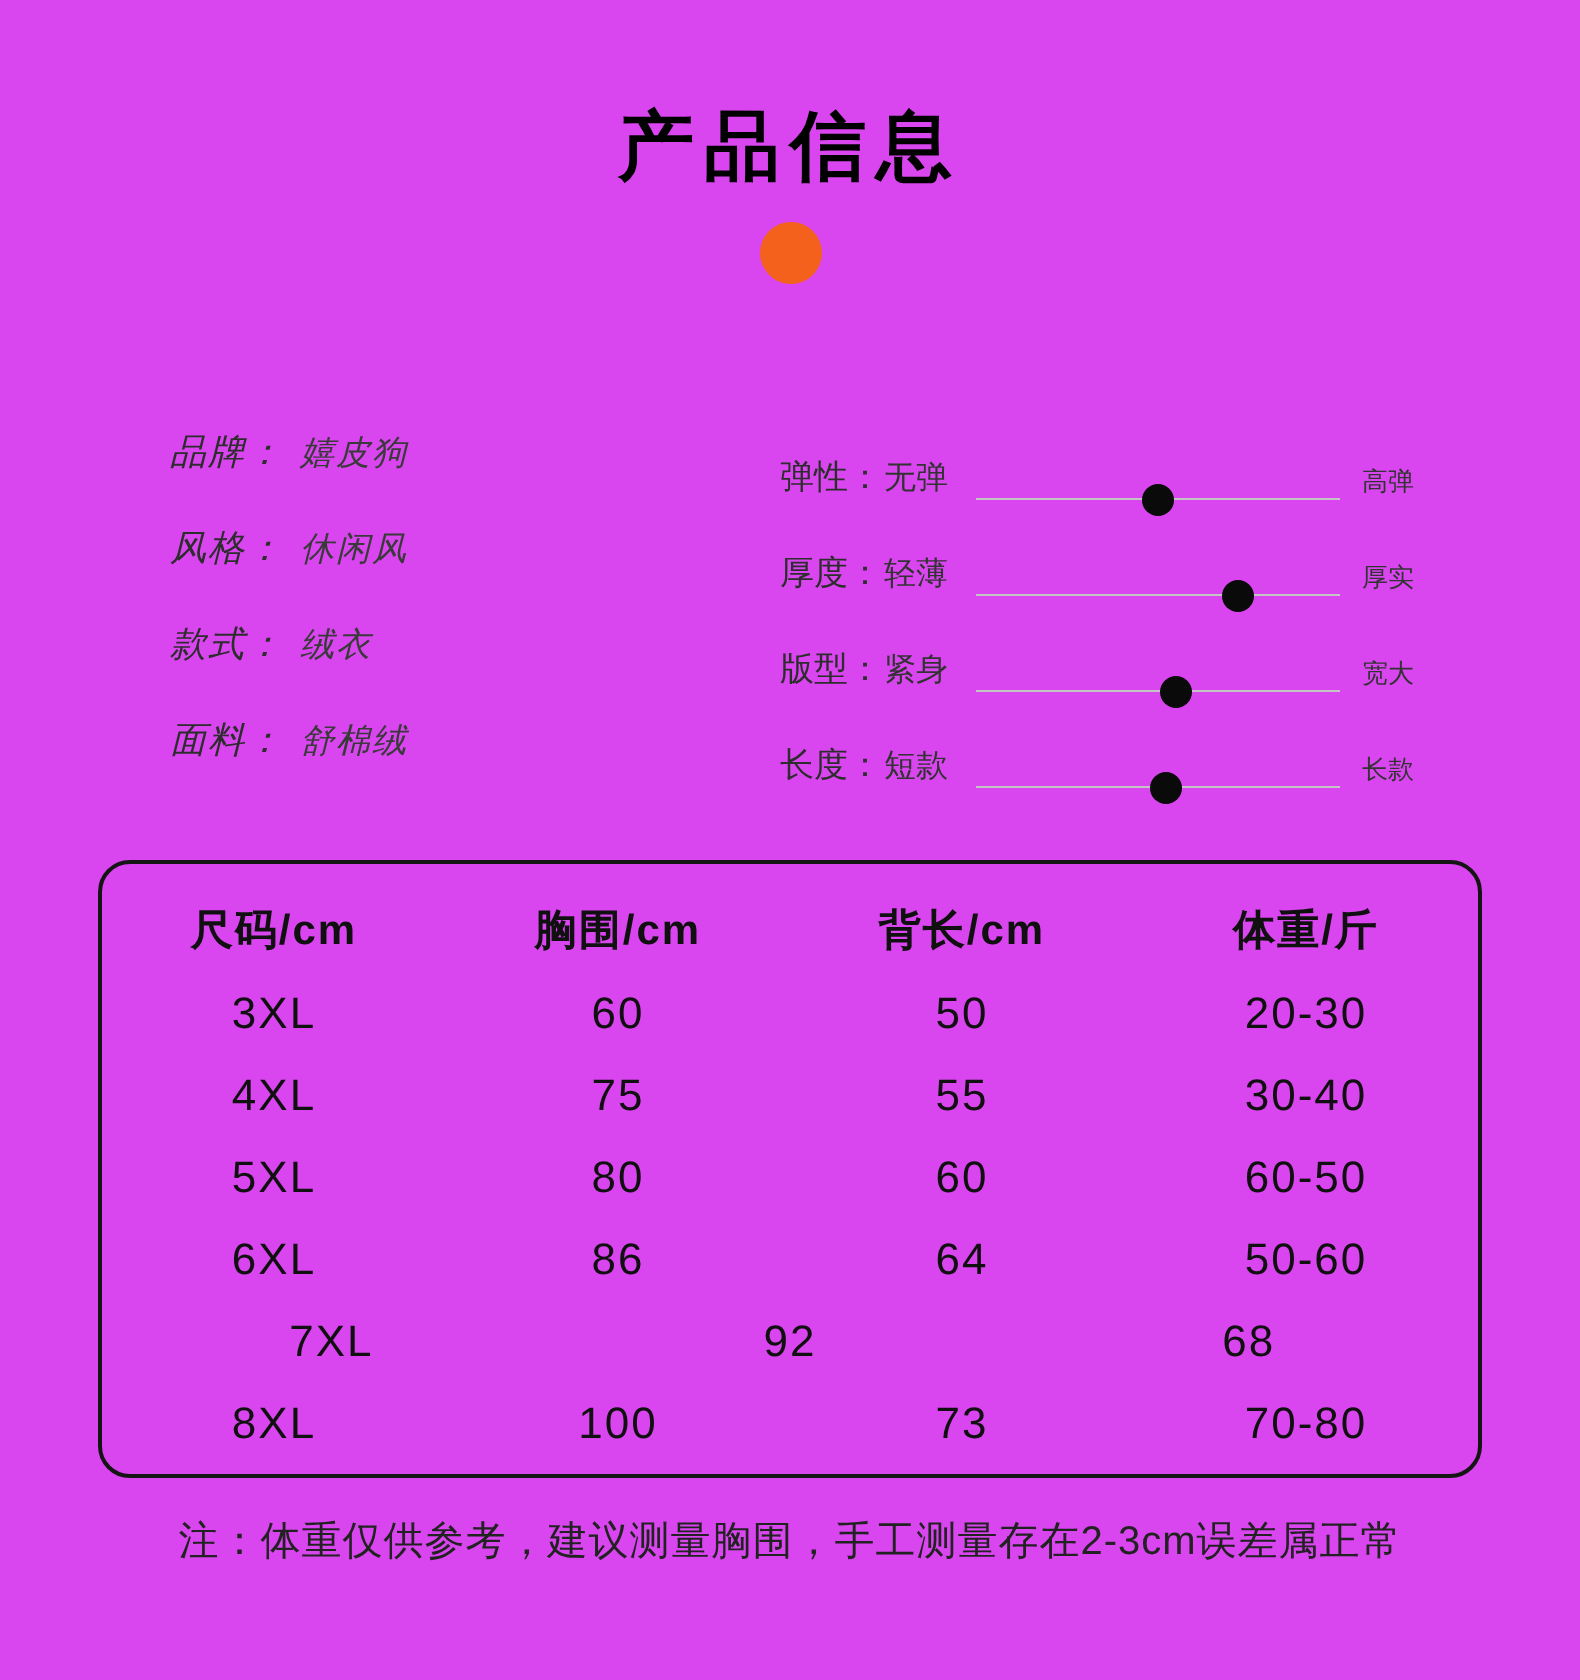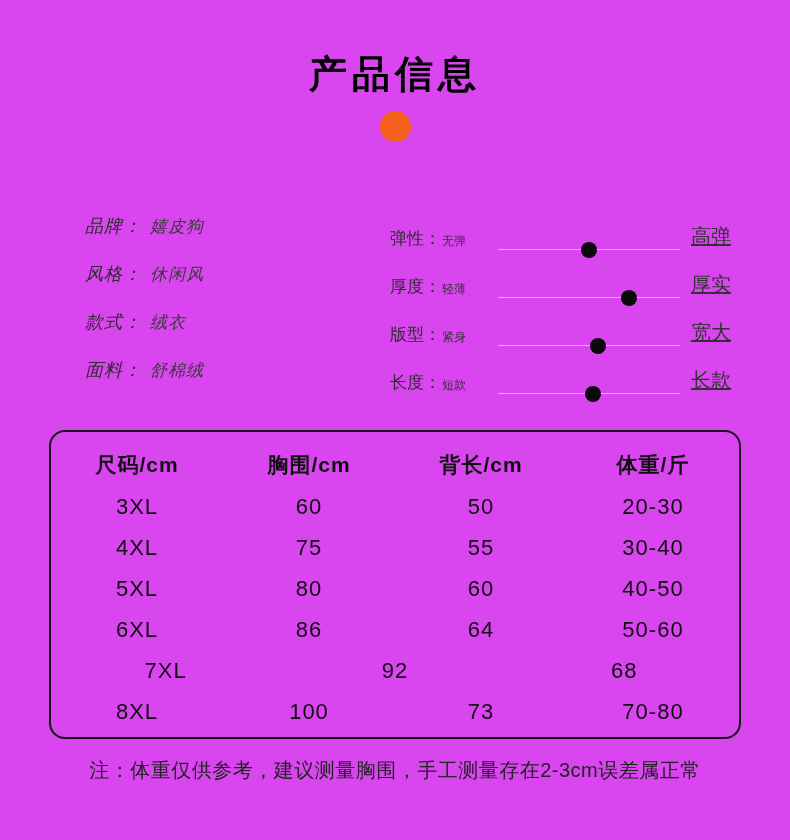--- a/index.html
+++ b/index.html
@@ -68,47 +68,46 @@
     display: flex;
     align-items: flex-end;
   }
   .s-label {
     font-size: 17px;
     color: #2d2d2d;
     width: 52px;
     flex: none;
   }
   .s-min {
-    font-size: 12px;
+    font-size: 16px;
     color: #333333;
     width: 36px;
     flex: none;
-    margin-right: 20px;
+    margin-right: 10px;
   }
   .s-track {
     position: relative;
     width: 182px;
     height: 1px;
     background: #c4c4c4;
     flex: none;
   }
   .s-dot {
     position: absolute;
     top: -7.5px;
     width: 16px;
     height: 16px;
     border-radius: 50%;
     background: #0a0a0a;
   }
   .s-max {
-    font-size: 20px;
+    font-size: 13px;
     color: #333333;
     margin-left: 11px;
     flex: none;
-    text-decoration: underline;
   }
   
   .size-table {
     box-sizing: border-box;
     width: 692px;
     height: 309px;
     margin: 36px auto 0 auto;
     border: 2px solid #151515;
     border-radius: 16px;
     padding-top: 12px;
@@ -223,21 +222,21 @@
     <div class="t-row">
       <span class="t-cell">4XL</span>
       <span class="t-cell">75</span>
       <span class="t-cell">55</span>
       <span class="t-cell">30-40</span>
     </div>
     <div class="t-row">
       <span class="t-cell">5XL</span>
       <span class="t-cell">80</span>
       <span class="t-cell">60</span>
-      <span class="t-cell">40-50</span>
+      <span class="t-cell">60-50</span>
     </div>
     <div class="t-row">
       <span class="t-cell">6XL</span>
       <span class="t-cell">86</span>
       <span class="t-cell">64</span>
       <span class="t-cell">50-60</span>
     </div>
     <div class="t-row">
       <span class="t-cell">7XL</span>
       <span class="t-cell">92</span>

